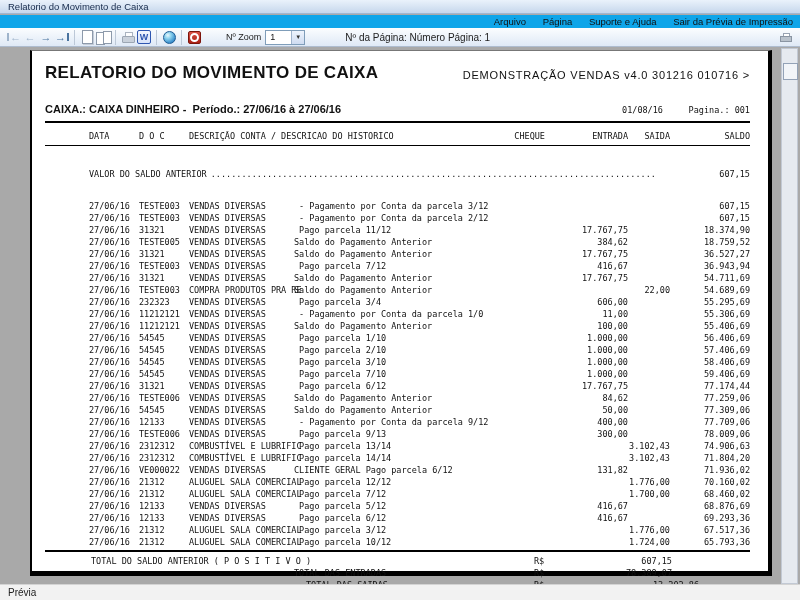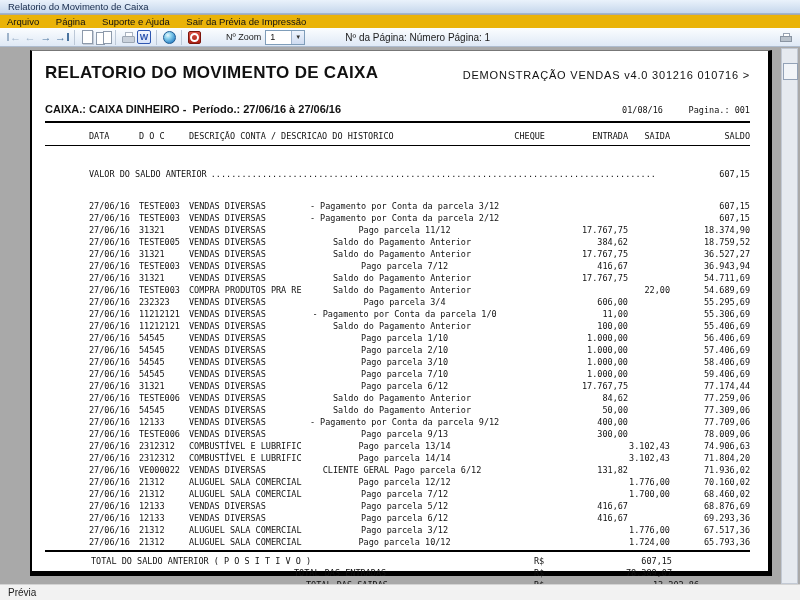--- a/index.html
+++ b/index.html
@@ -5,22 +5,22 @@
   html,body{margin:0;padding:0;}
   body{width:800px;height:600px;overflow:hidden;font-family:"Liberation Sans",sans-serif;}
   .window{position:relative;width:800px;height:600px;background:#a9a9a9;}
 
   
   .titlebar{position:absolute;left:0;top:0;width:800px;height:14px;
     background:linear-gradient(#eaf2fb,#c6d7ec);border-bottom:1px solid #9fb6d1;
     font-size:9.5px;color:#15294a;line-height:14px;padding-left:8px;box-sizing:border-box;}
 
   
-  .menubar{position:absolute;left:0;top:15px;width:800px;height:13px;background:#eab308;
-    font-size:9.5px;color:#111;line-height:13px;}
+  .menubar{position:absolute;left:0;top:15px;width:800px;height:13px;background:#0ea5e9;
+    font-size:9.5px;color:#111;line-height:13px;text-align:right;}
   .menu-item{display:inline-block;padding:0 7px;}
 
   
   .toolbar{position:absolute;left:0;top:28px;width:800px;height:19px;box-sizing:border-box;
     background:linear-gradient(#fbfdff,#dfe9f6);border-bottom:1px solid #aebccf;
     display:flex;align-items:center;padding-left:6px;}
   .tb-btn{height:16px;min-width:16px;display:flex;align-items:center;justify-content:center;}
   .nav{color:#49739f;font-size:11px;font-weight:bold;line-height:14px;display:flex;align-items:center;}
   .nav.dim{color:#9fb4cb;}
   .navbar-l{display:inline-block;width:2px;height:8px;background:currentColor;margin-right:1px;}
@@ -77,21 +77,21 @@
   .r-head{display:flex;margin-top:7px;line-height:12px;}
   .hd{width:50px;}.hdoc{width:50px;}.hdesc{flex:1;}
   .hcheq{width:35px;text-align:right;}
   .hent{width:83px;text-align:right;}
   .hsai{width:42px;text-align:right;}
   .hsal{width:80px;text-align:right;}
 
   .rows{margin-top:2px;}
   .rr{display:flex;line-height:12px;}
   .cd{width:50px;}.cdoc{width:50px;}.cconta{width:105px;overflow:visible;}
-  .chist{flex:1;text-align:center;}
+  .chist{flex:1;}
   .cent{width:118px;text-align:right;}
   .csai{width:42px;text-align:right;}
   .csal{width:80px;text-align:right;}
 
   .valor-row{display:flex;line-height:12px;}
   .v-label{white-space:pre;}
   .v-dots{flex:1;overflow:hidden;white-space:nowrap;margin-left:4px;}
   .v-saldo{width:95px;text-align:right;}
 
   .total-row{display:flex;line-height:12px;}

